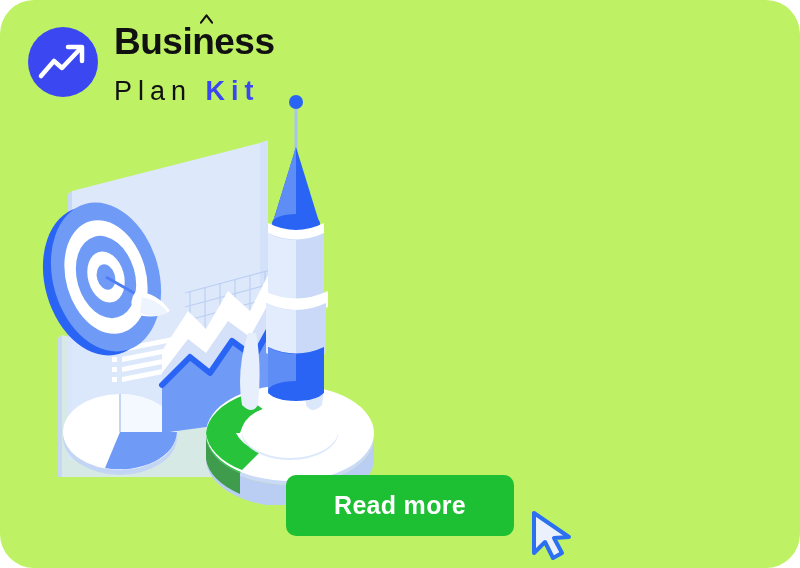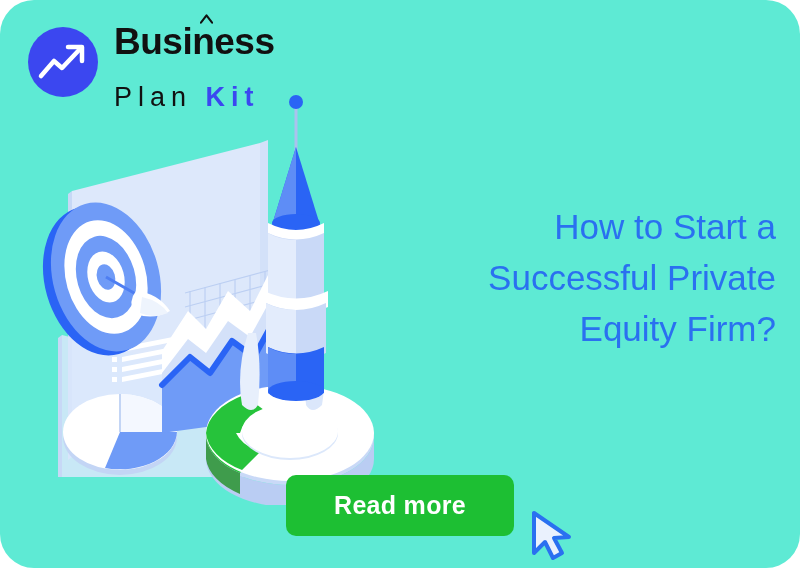--- a/index.html
+++ b/index.html
@@ -11,21 +11,21 @@
     width: 800px;
     height: 568px;
     overflow: hidden;
     font-family: "Liberation Sans", sans-serif;
   }
 
   #banner {
     position: relative;
     width: 800px;
     height: 568px;
-    background: #5eead4;
+    background: #bef264;
     border-radius: 34px;
     overflow: hidden;
   }
 
   
   #logo {
     position: absolute;
     left: 28px;
     top: 22px;
     width: 300px;
@@ -54,21 +54,21 @@
     position: relative;
     white-space: nowrap;
   }
   .logo-line2 {
     font-size: 27px;
     font-weight: 500;
     color: #111111;
     letter-spacing: 6px;
     line-height: 34px;
     white-space: nowrap;
-    margin-top: 18px;
+    margin-top: 12px;
   }
   .logo-kit {
     color: #3b47f0;
     font-weight: 700;
   }
   .caret {
     position: absolute;
     left: 86px;
     top: -8px;
     width: 13px;
@@ -262,25 +262,20 @@
         <svg class="caret" viewBox="0 0 14 10" xmlns="http://www.w3.org/2000/svg">
           <path d="M1 9 L7 1 L13 9" fill="none" stroke="#111111" stroke-width="2.2" stroke-linecap="round" stroke-linejoin="round"></path>
         </svg>
       </div>
       <div class="logo-line2">
         <span>Plan </span><span class="logo-kit">Kit</span>
       </div>
     </div>
   </div>
 
-  <h1 id="headline">
-    <span class="hl-line">How to Start a</span>
-    <span class="hl-line">Successful Private</span>
-    <span class="hl-line">Equity Firm?</span>
-  </h1>
 
   <button id="read-more">Read more</button>
 
   <div id="cursor">
     <svg viewBox="0 0 52 56" width="52" height="56" xmlns="http://www.w3.org/2000/svg">
       <path d="M6 5 L6 45 L17 34 L25 50 L34 45 L26 30 L41 29 Z" fill="#eaf1fd" stroke="#2a70f0" stroke-width="4" stroke-linejoin="round" stroke-linecap="round"></path>
     </svg>
   </div>
 
 </div>

